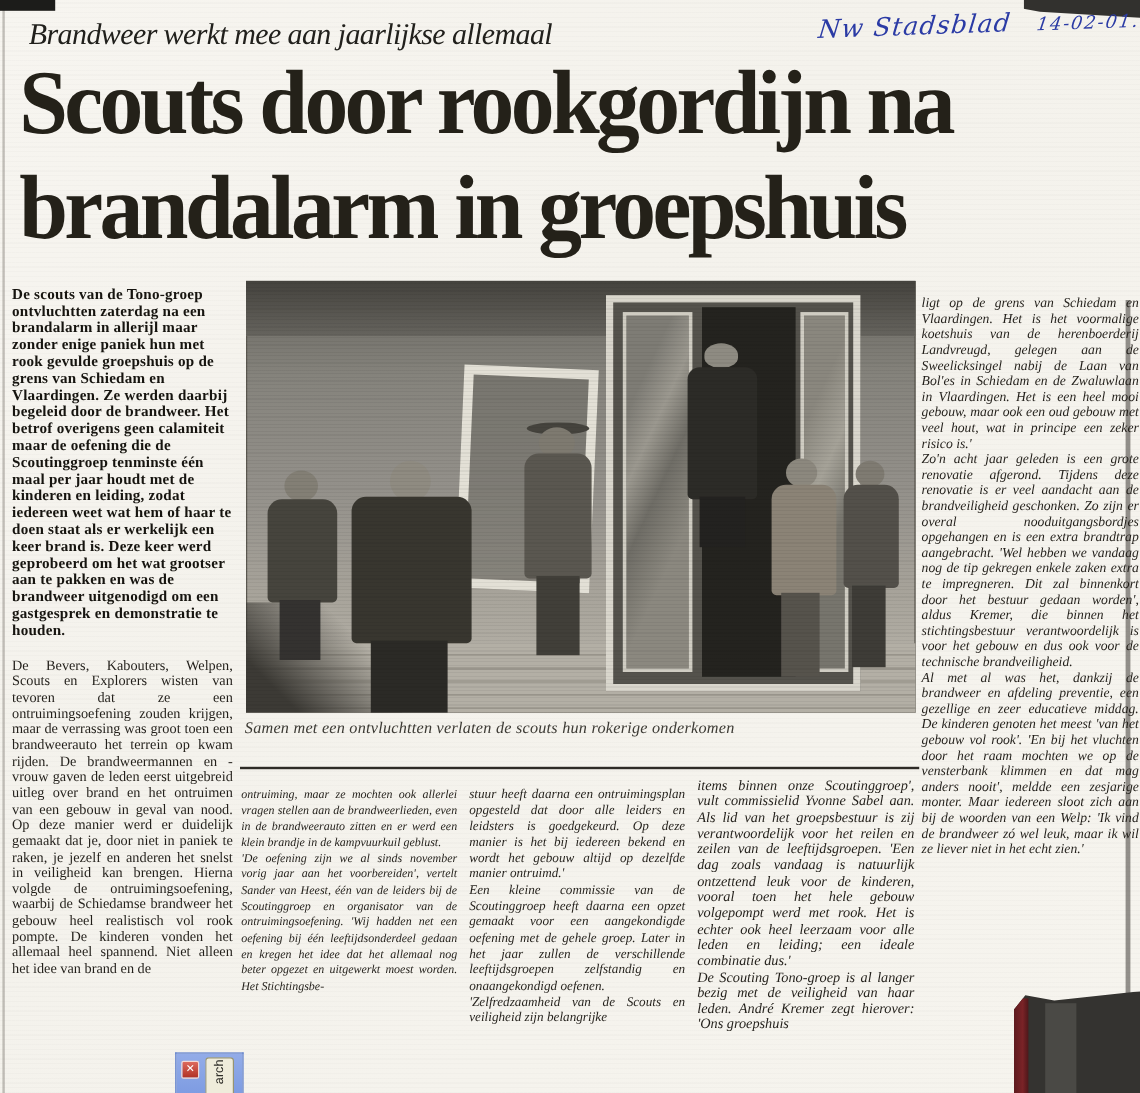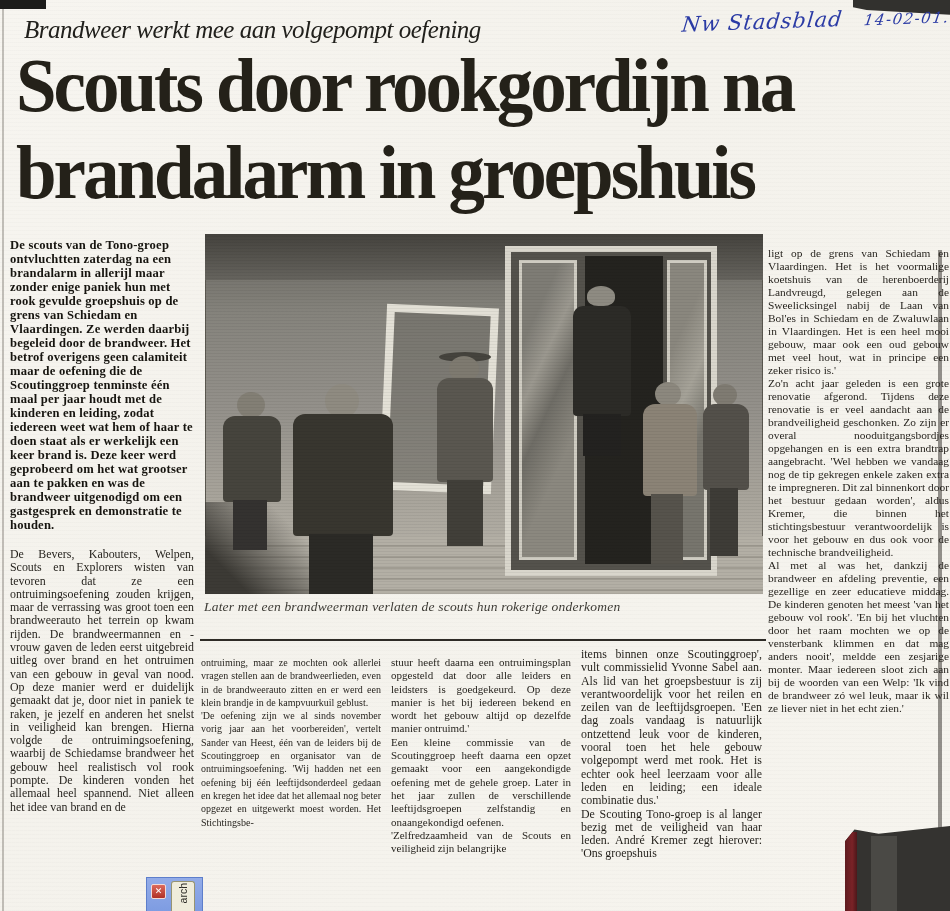--- a/index.html
+++ b/index.html
@@ -36,21 +36,21 @@
 
   
   .kicker   { position:absolute; left:24px; top:16px; font-style:italic; font-size:25px;
               letter-spacing:-0.5px; color:#21201c; }
   .headline { position:absolute; left:16px; top:42px; width:934px; font-weight:bold;
               font-size:73px; line-height:84px; letter-spacing:-3px; color:#242119;
               transform:scaleY(1.04); transform-origin:top left; }
 
   
   .newscol  { position:absolute; text-align:justify; }
-  .pre      { white-space:pre-line; }
+  .pre      { white-space:pre-line;font-style:italic; }
   .col-left        { left:10px;  top:238px; width:184px; }
   .col-left .intro { font-weight:bold; font-size:12.6px; line-height:14px; color:#16140f;
                      text-align:left; letter-spacing:.2px; }
   .col-left .body  { margin-top:16px; font-size:11.9px; line-height:13.3px; }
   .col-b    { left:201px; top:656px; width:180px; font-size:10px; line-height:13.3px; }
   .col-c    { left:391px; top:656px; width:180px; font-size:11px; line-height:13.3px; }
   .col-d    { left:581px; top:648px; width:181px; font-size:11.9px; line-height:13.3px; }
   .col-r    { left:768px; top:247px; width:181px; font-size:11.4px; line-height:13.0px; }
 
   
@@ -131,21 +131,21 @@
 <div class="corner-br">
   <div class="red-strip"></div>
   <div class="gray-column"></div>
 </div>
 
 <div class="handwriting">
   <span class="pub">Nw Stadsblad</span>
   <span class="date">14-02-01.</span>
 </div>
 
-<div class="kicker">Brandweer werkt mee aan volgepompt oefening</div>
+<div class="kicker">Brandweer werkt mee aan jaarlijkse allemaal</div>
 <div class="headline">
   <div>Scouts door rookgordijn na</div>
   <div>brandalarm in groepshuis</div>
 </div>
 
 <div class="newscol col-left">
   <div class="intro">De scouts van de Tono-groep ontvluchtten zaterdag na een brandalarm in allerijl maar zonder enige paniek hun met rook gevulde groepshuis op de grens van Schiedam en Vlaardingen. Ze werden daarbij begeleid door de brandweer. Het betrof overigens geen calamiteit maar de oefening die de Scoutinggroep tenminste één maal per jaar houdt met de kinderen en leiding, zodat iedereen weet wat hem of haar te doen staat als er werkelijk een keer brand is. Deze keer werd geprobeerd om het wat grootser aan te pakken en was de brandweer uitgenodigd om een gastgesprek en demonstratie te houden.</div>
   <div class="body">De Bevers, Kabouters, Welpen, Scouts en Explorers wisten van tevoren dat ze een ontruimingsoefening zouden krijgen, maar de verrassing was groot toen een brandweerauto het terrein op kwam rijden. De brandweermannen en -vrouw gaven de leden eerst uitgebreid uitleg over brand en het ontruimen van een gebouw in geval van nood. Op deze manier werd er duidelijk gemaakt dat je, door niet in paniek te raken, je jezelf en anderen het snelst in veiligheid kan brengen. Hierna volgde de ontruimingsoefening, waarbij de Schiedamse brandweer het gebouw heel realistisch vol rook pompte. De kinderen vonden het allemaal heel spannend. Niet alleen het idee van brand en de</div>
 </div>
 
@@ -185,21 +185,21 @@
     <div class="torso"></div>
     <div class="legs"></div>
   </div>
   <div class="fig fig-childR2">
     <div class="head"></div>
     <div class="torso"></div>
     <div class="legs"></div>
   </div>
 </div>
 
-<div class="caption">Later met een brandweerman verlaten de scouts hun rokerige onderkomen</div>
+<div class="caption">Samen met een ontvluchtten verlaten de scouts hun rokerige onderkomen</div>
 <div class="rule"></div>
 
 <div class="newscol col-b pre">ontruiming, maar ze mochten ook allerlei vragen stellen aan de brandweerlieden, even in de brandweerauto zitten en er werd een klein brandje in de kampvuurkuil geblust.
 'De oefening zijn we al sinds november vorig jaar aan het voorbereiden', vertelt Sander van Heest, één van de leiders bij de Scoutinggroep en organisator van de ontruimingsoefening. 'Wij hadden net een oefening bij één leeftijdsonderdeel gedaan en kregen het idee dat het allemaal nog beter opgezet en uitgewerkt moest worden. Het Stichtingsbe-</div>
 <div class="newscol col-c pre">stuur heeft daarna een ontruimingsplan opgesteld dat door alle leiders en leidsters is goedgekeurd. Op deze manier is het bij iedereen bekend en wordt het gebouw altijd op dezelfde manier ontruimd.'
 Een kleine commissie van de Scoutinggroep heeft daarna een opzet gemaakt voor een aangekondigde oefening met de gehele groep. Later in het jaar zullen de verschillende leeftijdsgroepen zelfstandig en onaangekondigd oefenen.
 'Zelfredzaamheid van de Scouts en veiligheid zijn belangrijke</div>
 <div class="newscol col-d pre">items binnen onze Scoutinggroep', vult commissielid Yvonne Sabel aan. Als lid van het groepsbestuur is zij verantwoordelijk voor het reilen en zeilen van de leeftijdsgroepen. 'Een dag zoals vandaag is natuurlijk ontzettend leuk voor de kinderen, vooral toen het hele gebouw volgepompt werd met rook. Het is echter ook heel leerzaam voor alle leden en leiding; een ideale combinatie dus.'
 De Scouting Tono-groep is al langer bezig met de veiligheid van haar leden. André Kremer zegt hierover: 'Ons groepshuis</div>
 

